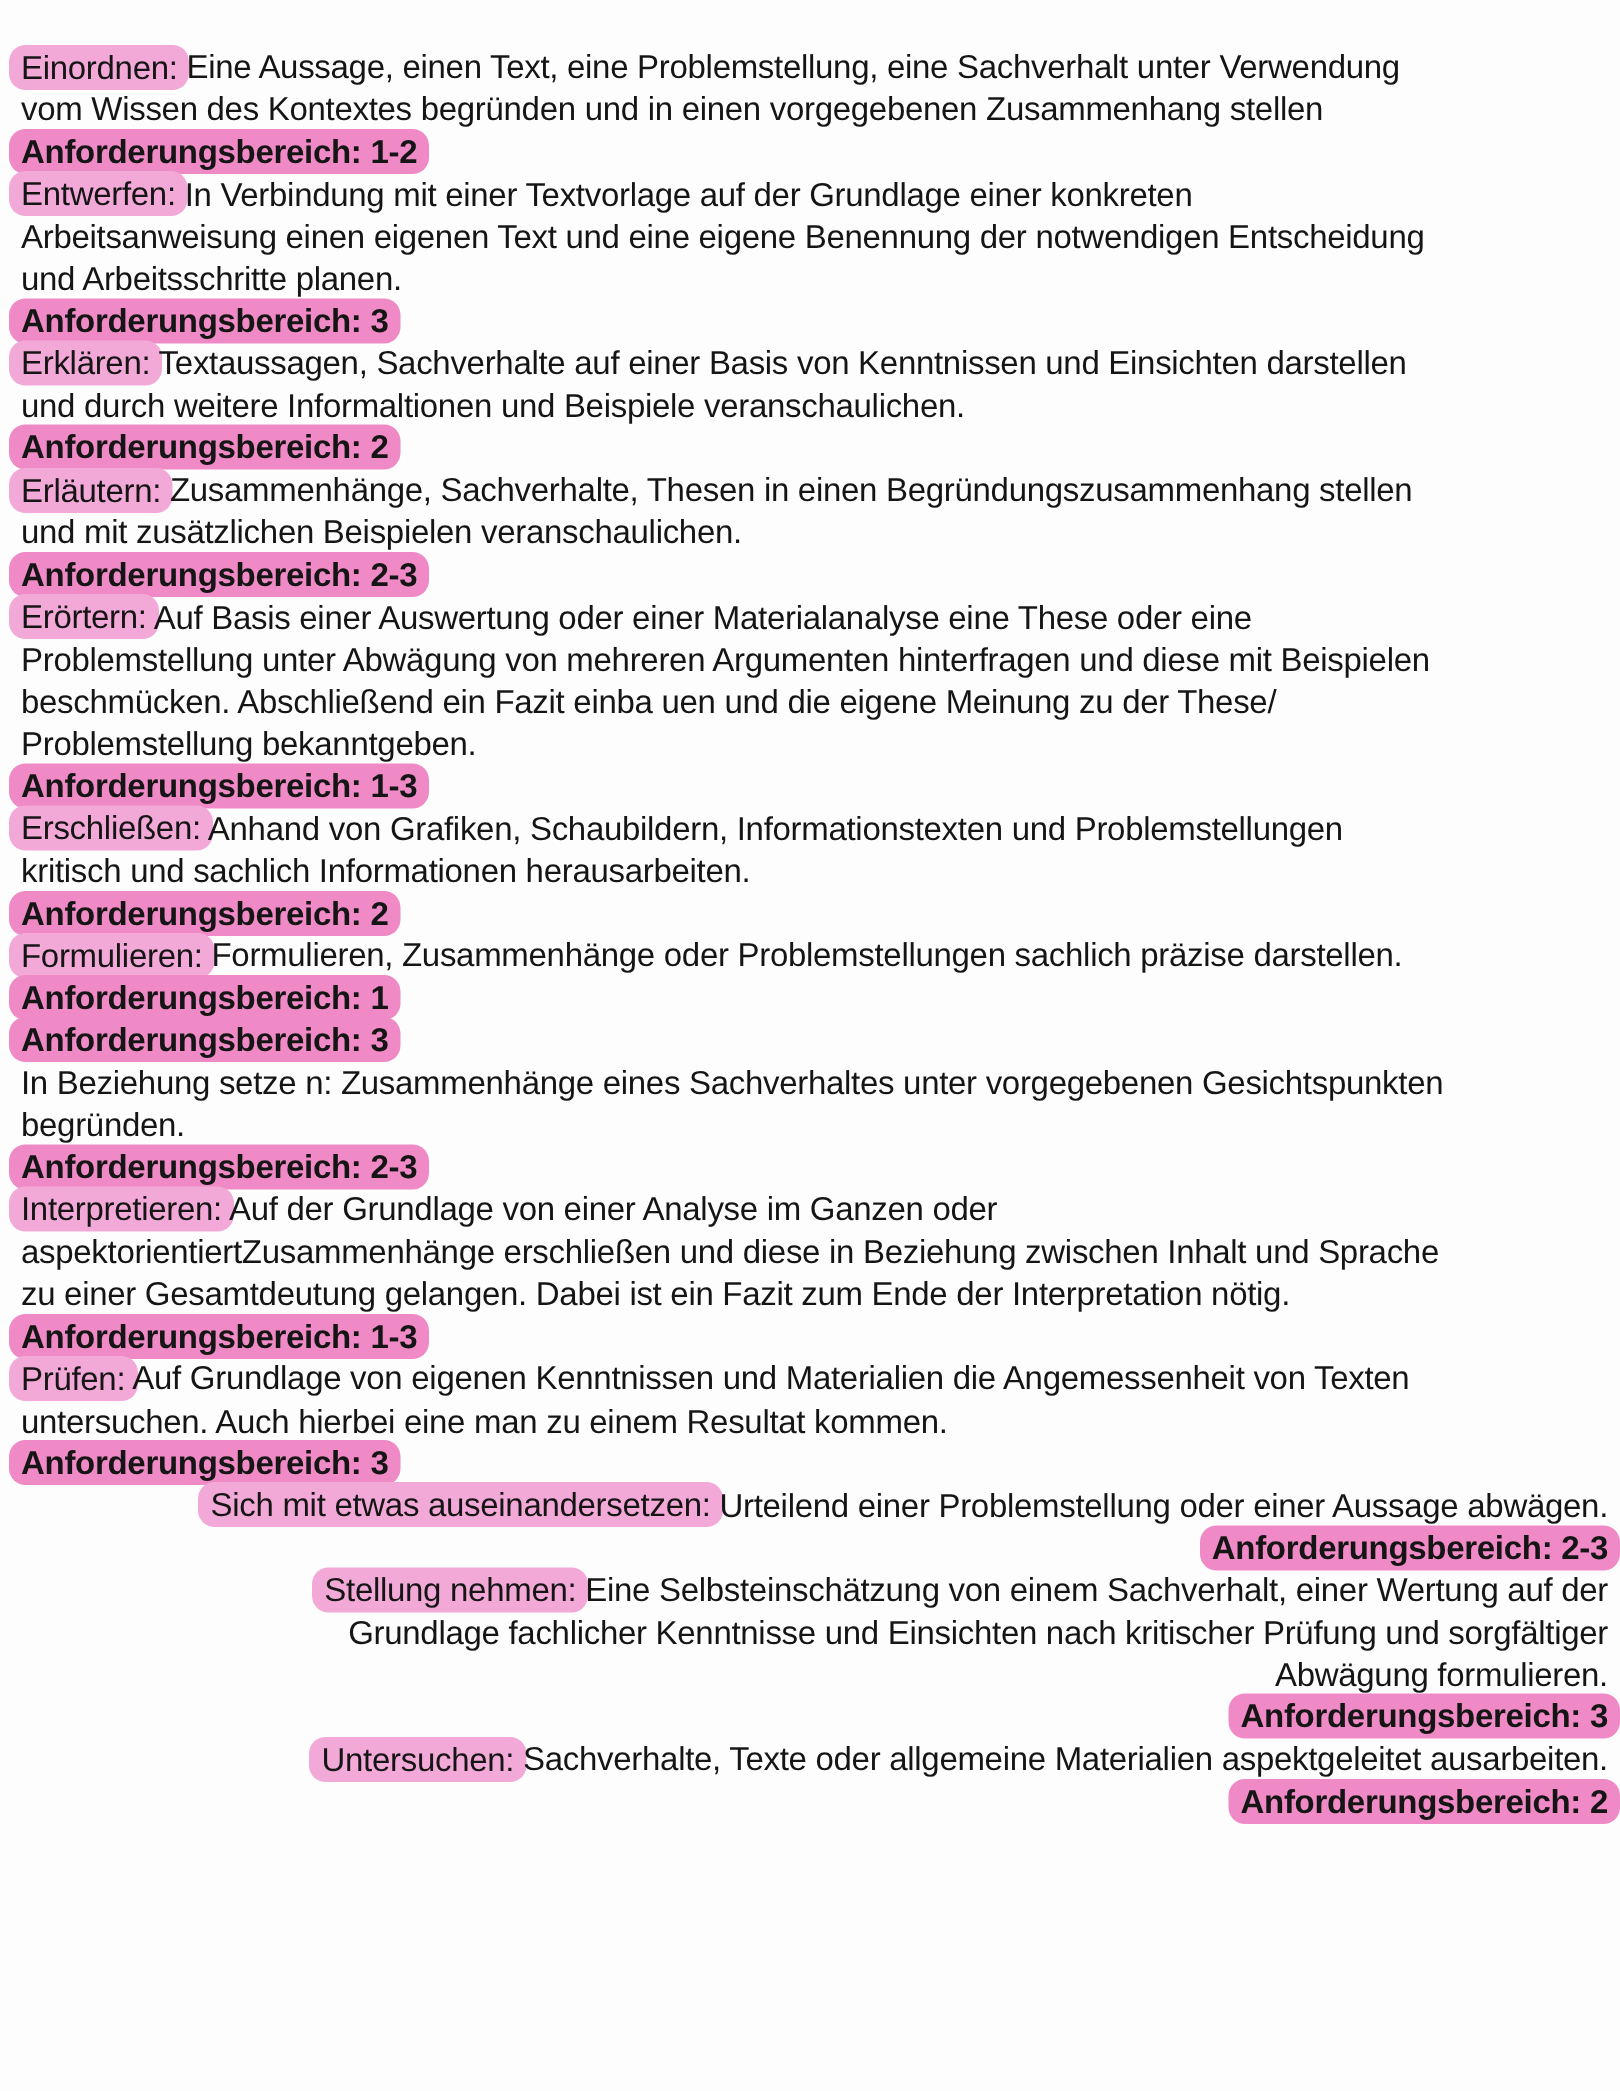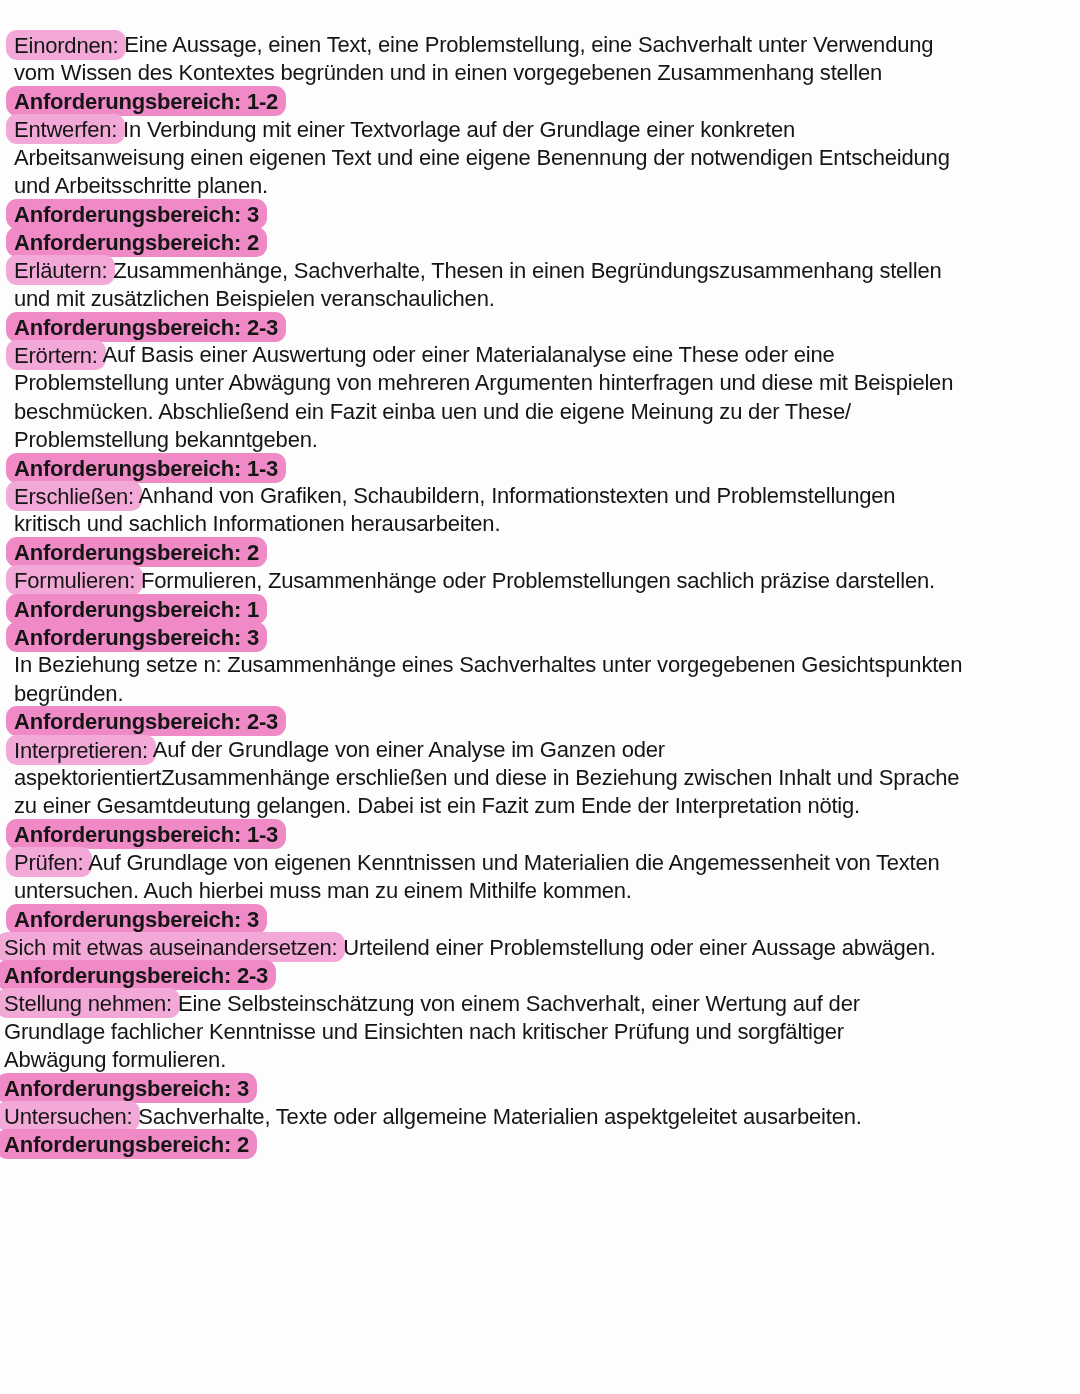--- a/index.html
+++ b/index.html
@@ -16,21 +16,21 @@
     color: var(--text-color, #161616);
     font-family: "Liberation Sans", sans-serif;
     font-size: 22px;
     line-height: 28.2px;
     letter-spacing: -0.2px;
     padding: 31px 8px 0 14px;
   }
   .entries { width: 100%; }
   .entry { margin: 0; }
   
-  .entry:nth-child(n+12) { margin-left: -10px; }
+  .entry:nth-child(n+12) { margin-left: -10px; text-align: right; }
   .entry p {
     margin: 0;
     white-space: pre-wrap;
   }
   .hl {
     border-radius: 11px;
     padding: 2.5px 8px;
     margin: -2.5px -8px;
     -webkit-box-decoration-break: clone;
     box-decoration-break: clone;
@@ -49,20 +49,22 @@
 vom Wissen des Kontextes begründen und in einen vorgegebenen Zusammenhang stellen</span></p>
         <p><span class="hl hl-level">Anforderungsbereich: 1-2</span></p>
       </div>
       <div class="entry">
         <p><span class="hl hl-term">Entwerfen:</span><span> In Verbindung mit einer Textvorlage auf der Grundlage einer konkreten
 Arbeitsanweisung einen eigenen Text und eine eigene Benennung der notwendigen Entscheidung
 und Arbeitsschritte planen.</span></p>
         <p><span class="hl hl-level">Anforderungsbereich: 3</span></p>
       </div>
       <div class="entry">
+        <p><span class="hl hl-term">Erklären:</span><span> Textaussagen, Sachverhalte auf einer Basis von Kenntnissen und Einsichten darstellen
+und durch weitere Informaltionen und Beispiele veranschaulichen.</span></p>
         <p><span class="hl hl-level">Anforderungsbereich: 2</span></p>
       </div>
       <div class="entry">
         <p><span class="hl hl-term">Erläutern:</span><span> Zusammenhänge, Sachverhalte, Thesen in einen Begründungszusammenhang stellen
 und mit zusätzlichen Beispielen veranschaulichen.</span></p>
         <p><span class="hl hl-level">Anforderungsbereich: 2-3</span></p>
       </div>
       <div class="entry">
         <p><span class="hl hl-term">Erörtern:</span><span> Auf Basis einer Auswertung oder einer Materialanalyse eine These oder eine
 Problemstellung unter Abwägung von mehreren Argumenten hinterfragen und diese mit Beispielen
@@ -88,21 +90,21 @@
         <p><span class="hl hl-level">Anforderungsbereich: 2-3</span></p>
       </div>
       <div class="entry">
         <p><span class="hl hl-term">Interpretieren:</span><span> Auf der Grundlage von einer Analyse im Ganzen oder
 aspektorientiertZusammenhänge erschließen und diese in Beziehung zwischen Inhalt und Sprache
 zu einer Gesamtdeutung gelangen. Dabei ist ein Fazit zum Ende der Interpretation nötig.</span></p>
         <p><span class="hl hl-level">Anforderungsbereich: 1-3</span></p>
       </div>
       <div class="entry">
         <p><span class="hl hl-term">Prüfen:</span><span> Auf Grundlage von eigenen Kenntnissen und Materialien die Angemessenheit von Texten
-untersuchen. Auch hierbei muss man zu einem Mithilfe kommen.</span></p>
+untersuchen. Auch hierbei eine man zu einem Resultat kommen.</span></p>
         <p><span class="hl hl-level">Anforderungsbereich: 3</span></p>
       </div>
       <div class="entry">
         <p><span class="hl hl-term">Sich mit etwas auseinandersetzen:</span><span> Urteilend einer Problemstellung oder einer Aussage abwägen.</span></p>
         <p><span class="hl hl-level">Anforderungsbereich: 2-3</span></p>
       </div>
       <div class="entry">
         <p><span class="hl hl-term">Stellung nehmen:</span><span> Eine Selbsteinschätzung von einem Sachverhalt, einer Wertung auf der
 Grundlage fachlicher Kenntnisse und Einsichten nach kritischer Prüfung und sorgfältiger
 Abwägung formulieren.</span></p>

